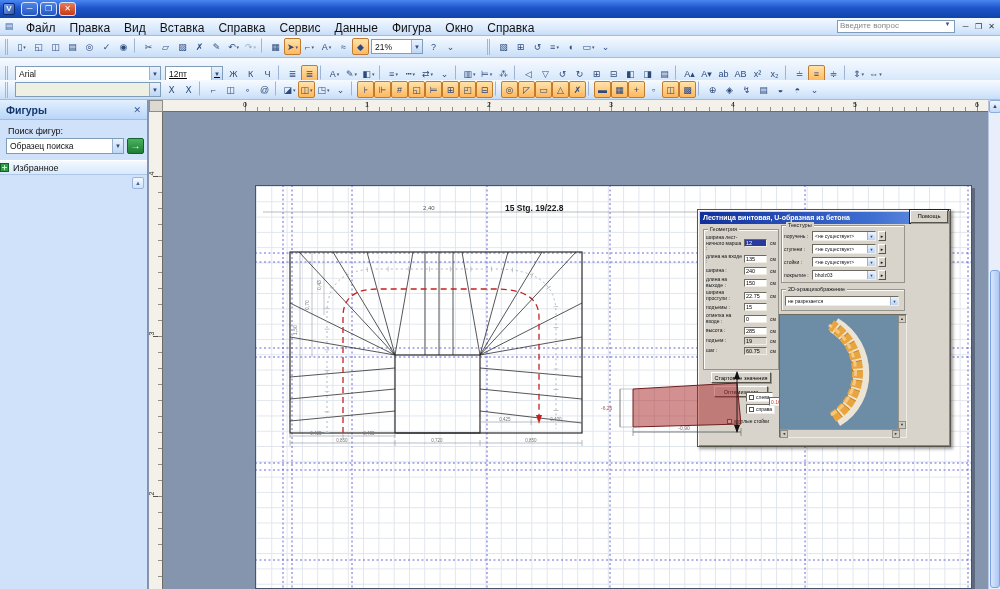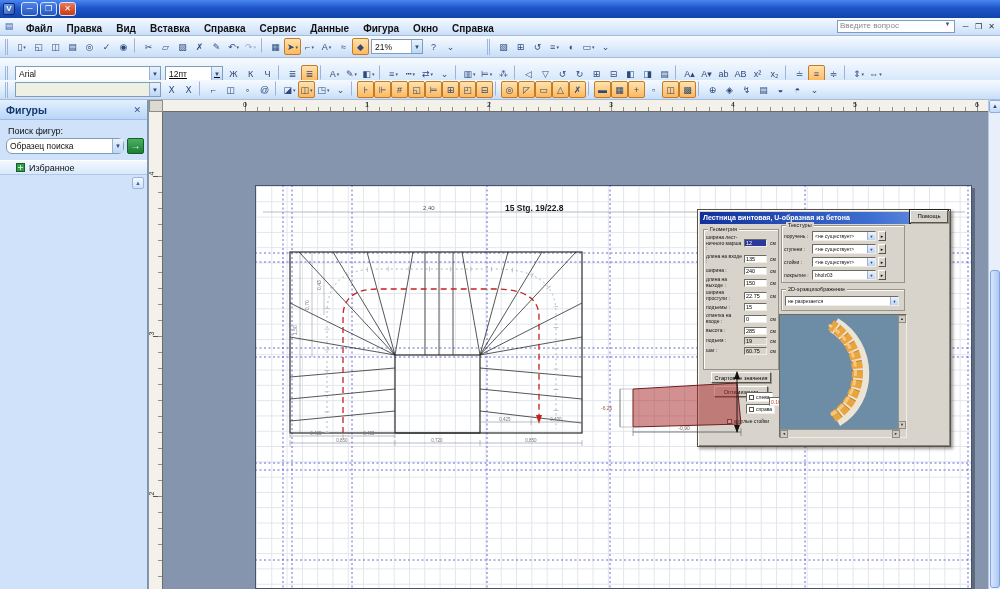--- a/index.html
+++ b/index.html
@@ -9,21 +9,21 @@
   
   .titlebar{position:absolute;left:0;top:0;width:1000px;height:18px;background:linear-gradient(180deg,#4a86f2 0%,#1d55c9 45%,#1243ab 100%);display:flex;align-items:center;padding:0 3px;}
   .appicon{width:12px;height:12px;background:linear-gradient(135deg,#7aa4ef,#2b56b4);border:1px solid #0c2a6b;border-radius:2px;color:#fff;font-size:8px;font-weight:bold;text-align:center;line-height:10px;margin-right:4px;}
   .title{color:#fff;font-weight:bold;font-size:9.5px;text-shadow:1px 1px 1px #0a2a70;flex:1;}
   .winbtn{width:17px;height:14px;margin-left:2px;border:1px solid #d7e4fb;border-radius:3px;color:#fff;font-size:8px;line-height:12px;text-align:center;background:linear-gradient(180deg,#4f83ea,#2758bd);}
   .winbtn.close{background:linear-gradient(180deg,#ea7a56,#c53a17);}
 
   
   .menubar{position:absolute;left:0;top:18px;width:1000px;height:18px;background:linear-gradient(180deg,#f4f9ff,#d7e8fc 70%,#c7ddf8);border-bottom:1px solid #aabbd8;display:flex;align-items:center;padding:0 2px;}
   .micon{width:14px;height:13px;font-size:9px;color:#3a63a8;text-align:center;line-height:13px;margin-right:3px;}
-  .mitem{font-size:10px;color:#111;padding:2px 7px;font-weight:bold;}
+  .mitem{font-size:12px;color:#111;padding:2px 7px;}
   .mspacer{flex:1;}
   .qbox{width:118px;height:13px;background:#fff;border:1px solid #7f9db9;font-size:8px;color:#888;display:flex;align-items:flex-start;padding:0 2px;margin-right:4px;}
   .qbox .qv{flex:1;}
   .qbox .cbtn{width:9px;text-align:center;color:#44557a;font-size:6px;}
   .docbtn{width:13px;height:13px;font-size:8px;line-height:13px;text-align:center;color:#333;}
 
   
   .tb{position:absolute;left:0;width:1000px;background:linear-gradient(180deg,#f6faff,#dcebfc 60%,#c8ddf7);border-bottom:1px solid #a8bcd9;display:flex;align-items:center;padding:0 2px;}
   .tb1{top:36px;height:22px;}
   .tb2{top:58px;height:32px;}
@@ -41,23 +41,23 @@
   .fcombo{width:146px;margin:0 2px;}
   .scombo{width:58px;margin:16px 2px;text-decoration:underline;}
   .ecombo{width:146px;margin:0 2px;background:#eef0e4;}
 
   
   .panel{position:absolute;left:0;top:100px;width:148px;height:489px;background:#cfe2f9;border-right:1px solid #7d93b5;}
   .phead{position:absolute;left:0;top:0;width:100%;height:20px;background:linear-gradient(180deg,#e3f0fe,#b9d6f8);border-bottom:1px solid #9fbbdf;display:flex;align-items:center;padding:0 6px;}
   .phead .pt{font-size:10.5px;font-weight:bold;color:#16386f;flex:1;}
   .phead .px{font-size:9px;color:#365a91;}
   .plabel{position:absolute;left:8px;top:26px;font-size:9px;color:#111;}
-  .pcombo{position:absolute;left:6px;top:38px;width:118px;height:16px;border-radius:6px;}
+  .pcombo{position:absolute;left:6px;top:38px;width:118px;height:16px;}
   .pgo{position:absolute;left:127px;top:38px;width:17px;height:16px;background:linear-gradient(180deg,#49b35f,#1e7d35);border:1px solid #14602a;border-radius:2px;color:#fff;font-size:10px;text-align:center;line-height:14px;}
-  .pfav{position:absolute;left:0;top:60px;width:100%;height:15px;background:linear-gradient(180deg,#f2f8ff,#d8e9fb);border-top:1px solid #fff;border-bottom:1px solid #aec7e6;display:flex;align-items:center;padding:0 16px;}
+  .pfav{position:absolute;left:0;top:60px;width:100%;height:15px;background:linear-gradient(180deg,#f2f8ff,#d8e9fb);border-top:1px solid #fff;border-bottom:1px solid #aec7e6;display:flex;align-items:center;padding:0 0;}
   .favicon{width:9px;height:9px;background:#2f9e44;border:1px solid #14602a;margin-right:4px;position:relative;}
   .favicon::after{content:"";position:absolute;left:1px;top:1px;right:1px;bottom:1px;background:
     linear-gradient(90deg,transparent 2px,#cfe9d4 2px 3px,transparent 3px),
     linear-gradient(0deg,transparent 2px,#cfe9d4 2px 3px,transparent 3px),#2f9e44;}
   .pfav .ft{font-size:9px;color:#111;}
   .pscroll{position:absolute;right:3px;top:77px;width:12px;height:12px;background:linear-gradient(180deg,#f4f9ff,#cfe2fb);border:1px solid #9ab4da;border-radius:2px;font-size:6px;color:#3c68a8;text-align:center;line-height:10px;}
 
   
   .corner{position:absolute;left:149px;top:100px;width:14px;height:12px;background:#dbd9d1;border:1px solid #8f8d84;}
   .hrul{position:absolute;left:163px;top:100px;width:825px;height:12px;background:#f3f1ea;border-bottom:1px solid #6e6c64;

